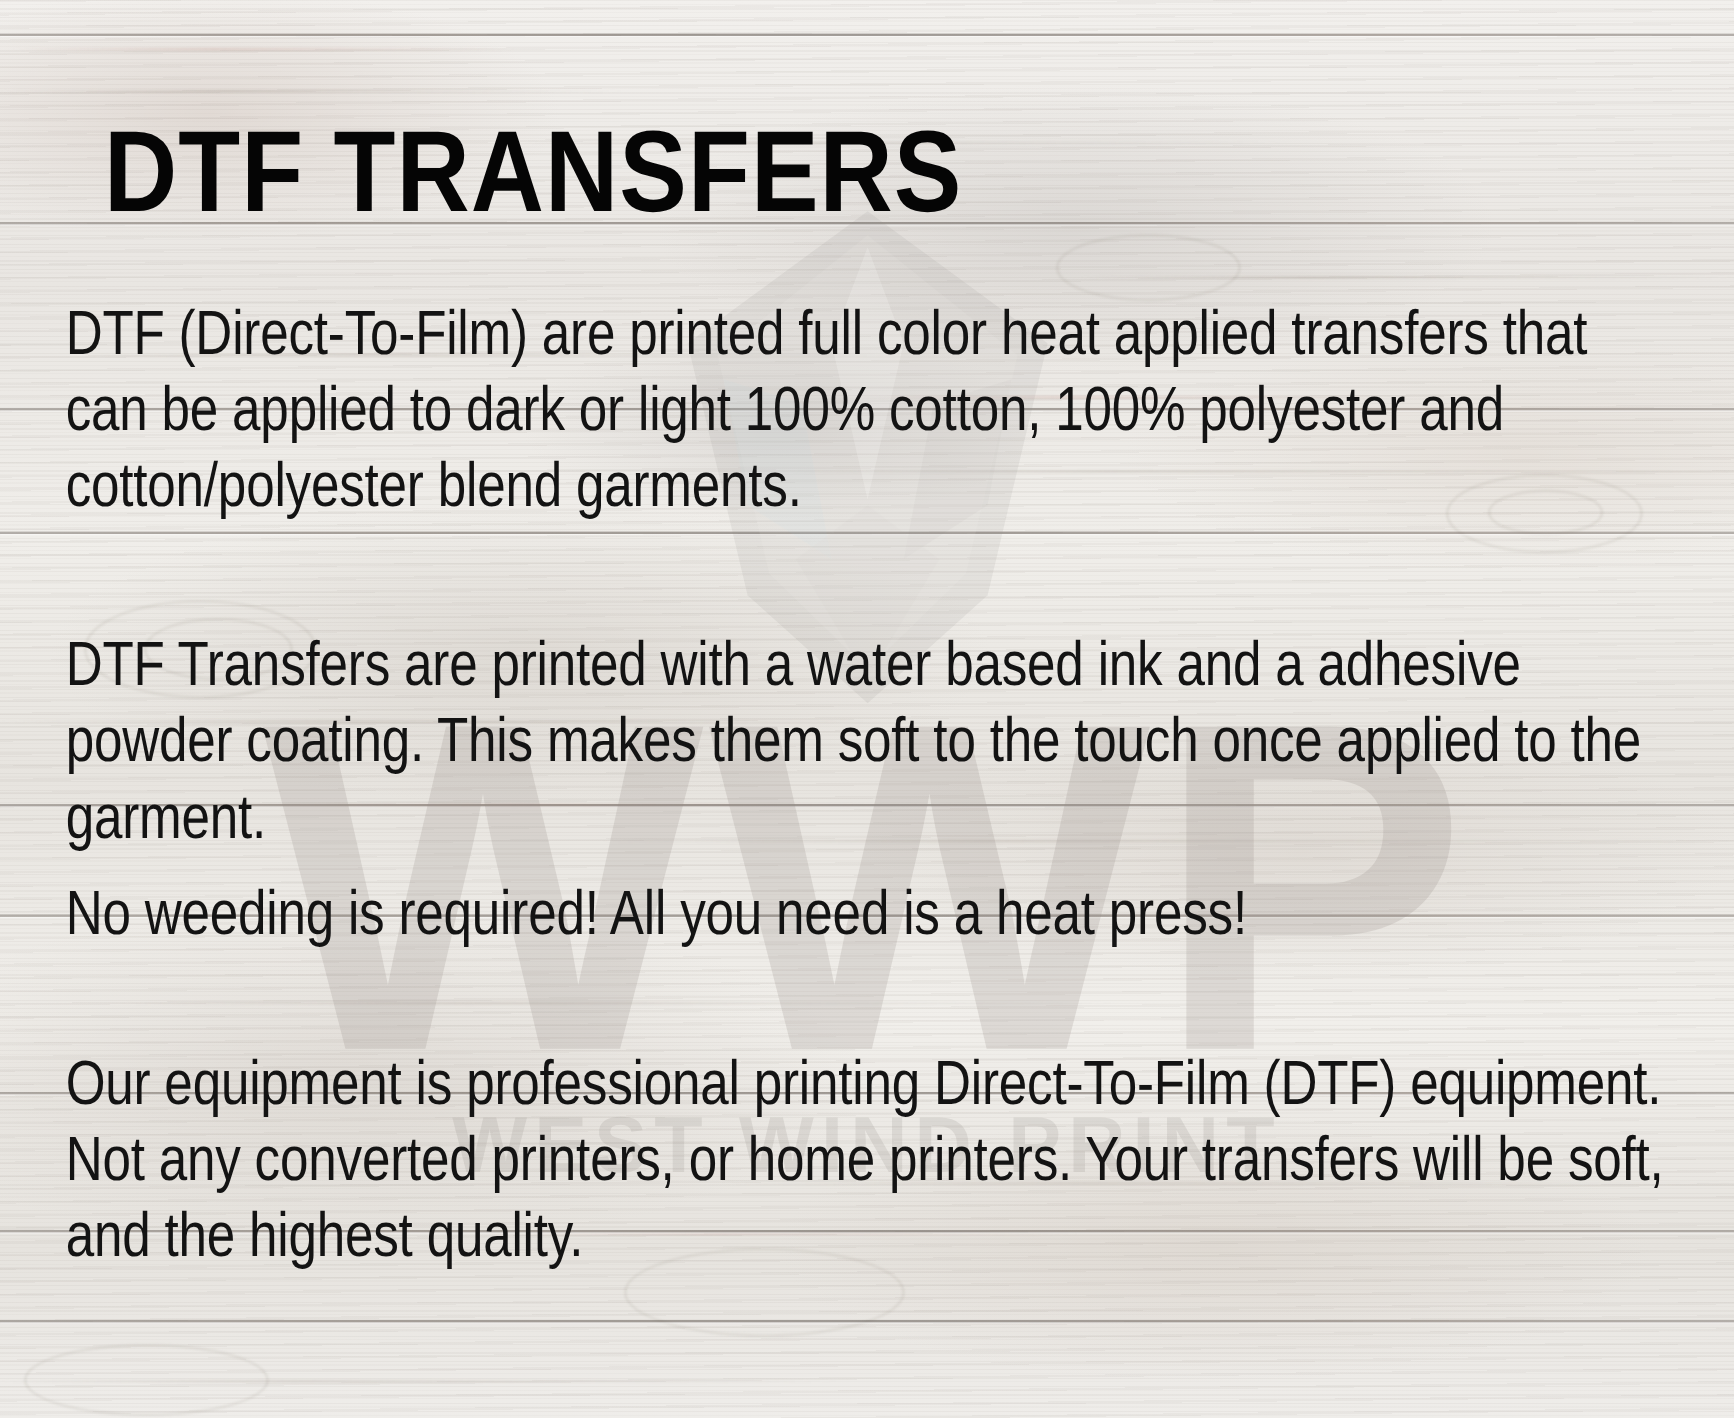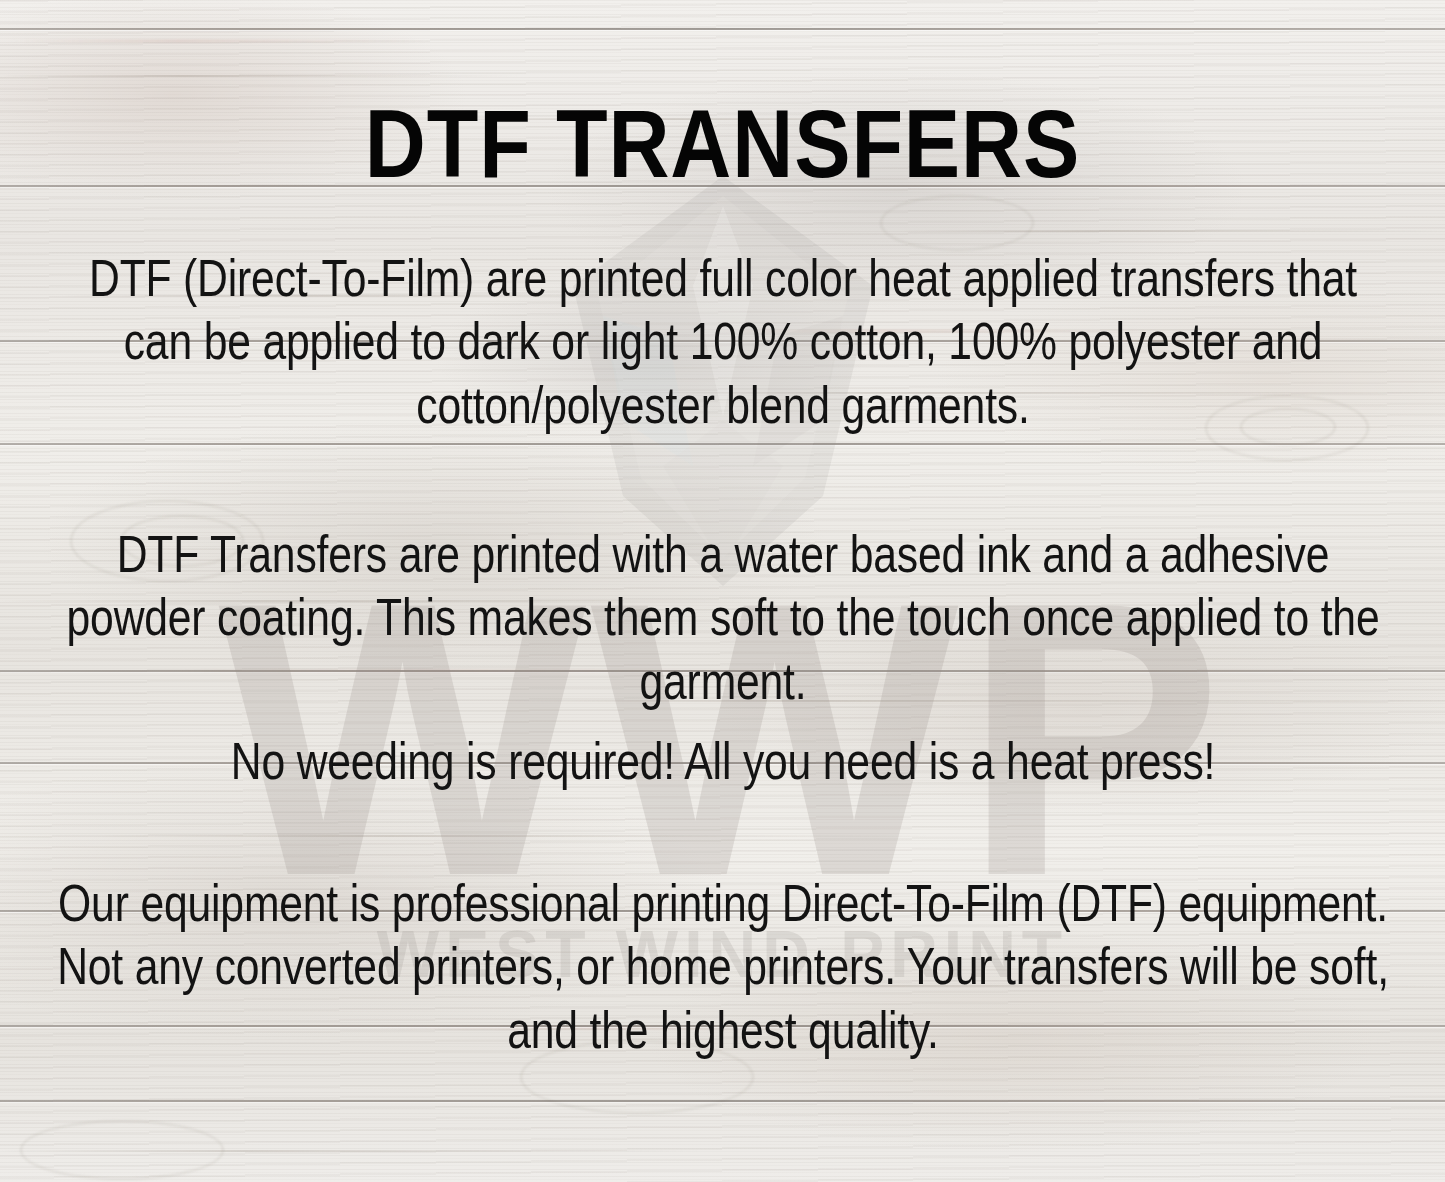--- a/index.html
+++ b/index.html
@@ -149,21 +149,20 @@
     letter-spacing: 6px;
     color: rgba(150,144,138,0.20);
     white-space: nowrap;
   }
 
   
   .content {
     position: absolute;
     inset: 0;
     color: #0b0b0b;
-    text-align: center;
   }
 
   .title {
     position: absolute;
     top: 96px;
     left: 0;
     width: 100%;
     font-family: "Liberation Sans Narrow", "Liberation Sans", sans-serif;
     font-weight: bold;
     font-size: 96px;

